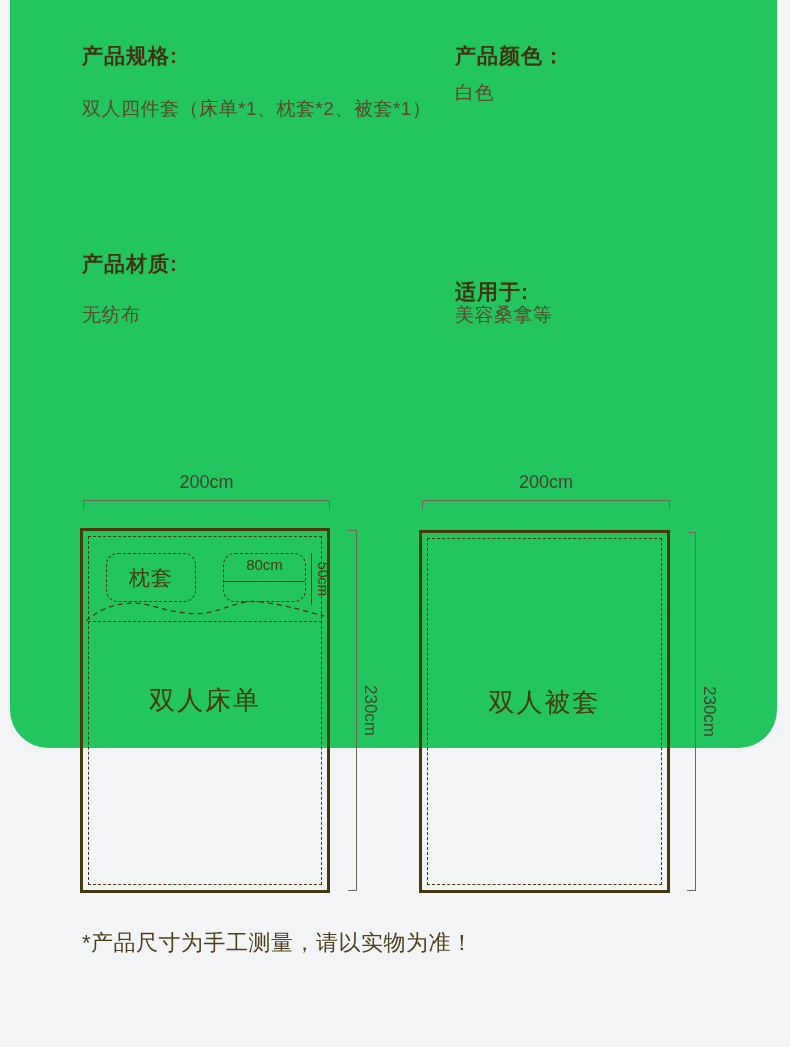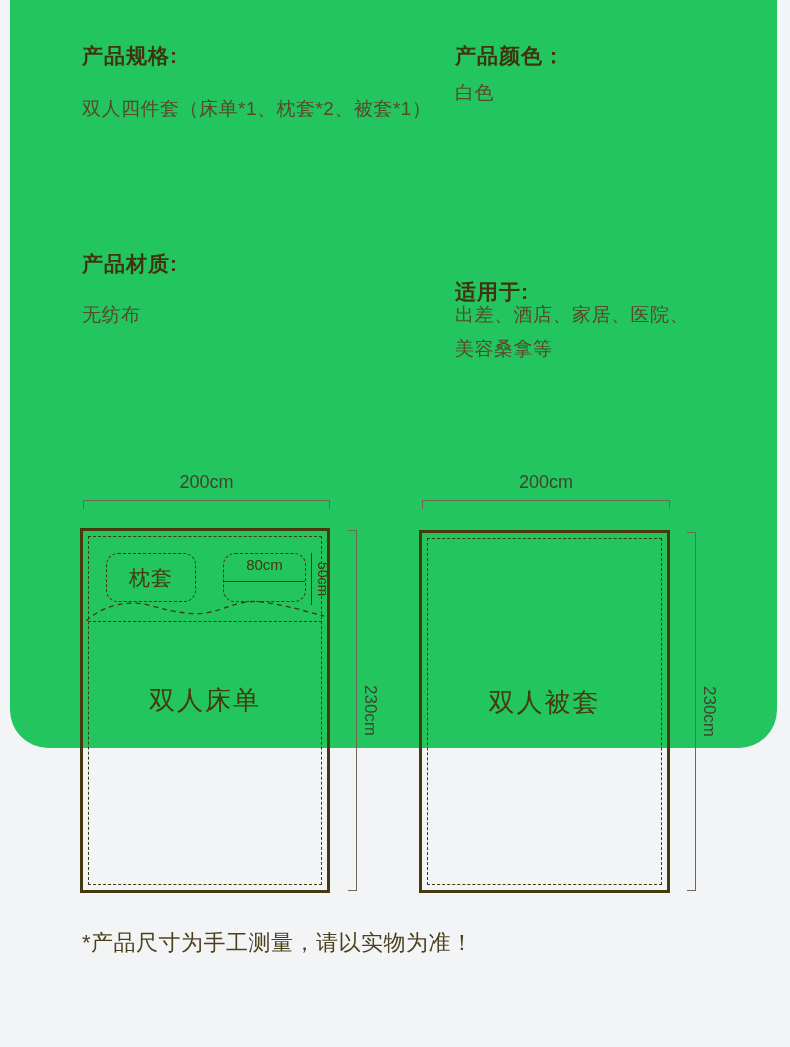--- a/index.html
+++ b/index.html
@@ -72,21 +72,20 @@
     </div>
 
     <div class="abs heading" style="left:445px;top:42px;">产品颜色：</div>
     <div class="abs bodytext" style="left:445px;top:76px;">白色</div>
 
     <div class="abs heading" style="left:72px;top:250px;">产品材质:</div>
     <div class="abs bodytext" style="left:72px;top:298px;">无纺布</div>
 
     <div class="abs heading" style="left:445px;top:250px;margin-top:28px;">适用于:</div>
     <div class="abs bodytext" style="left:445px;top:298px;">
-      <div>出差、酒店、家居、医院、</div>
       <div>美容桑拿等</div>
     </div>
 
     <div class="abs dim-label" style="left:73px;top:472px;width:247px;">200cm</div>
     <div class="abs bracket-h" style="left:73px;top:500px;width:247px;"></div>
 
     <div class="abs rect" style="left:70px;top:528px;width:250px;height:365px;">
       <div class="inner-dash"></div>
 
       <div class="pillow" style="left:23px;top:22px;width:90px;height:49px;">

